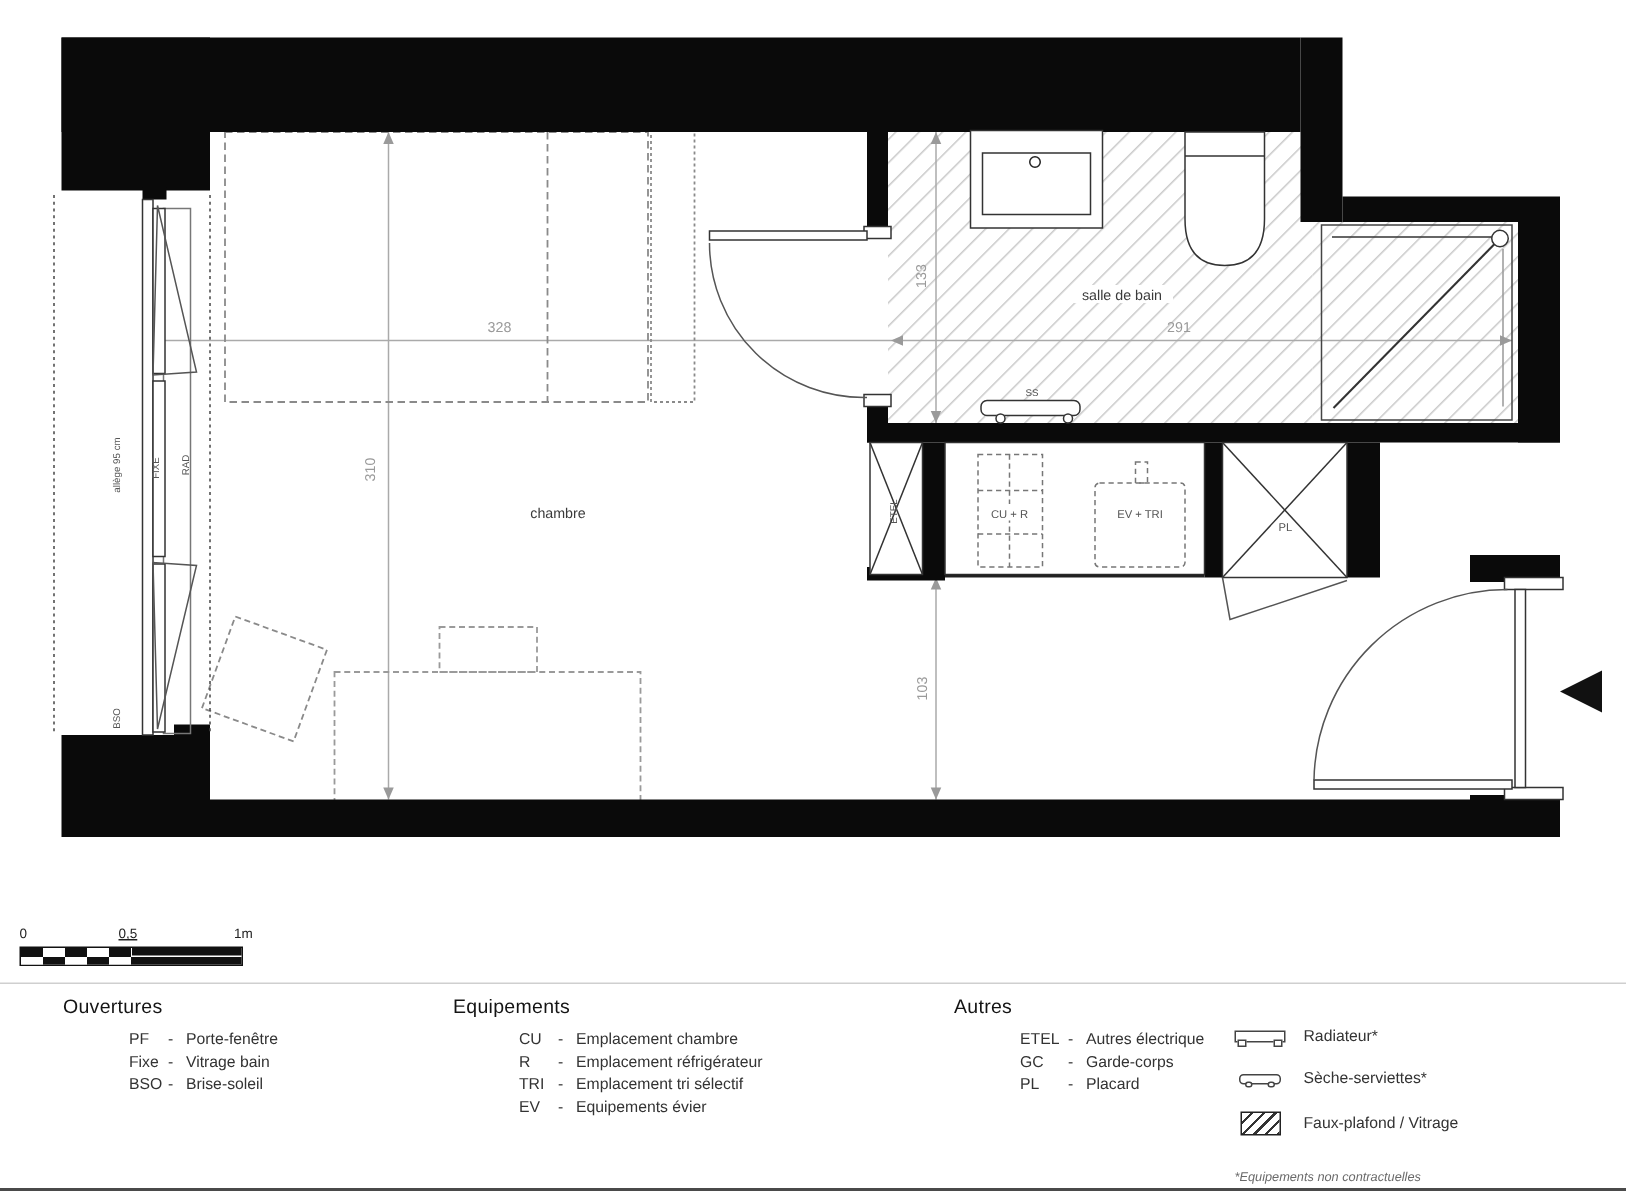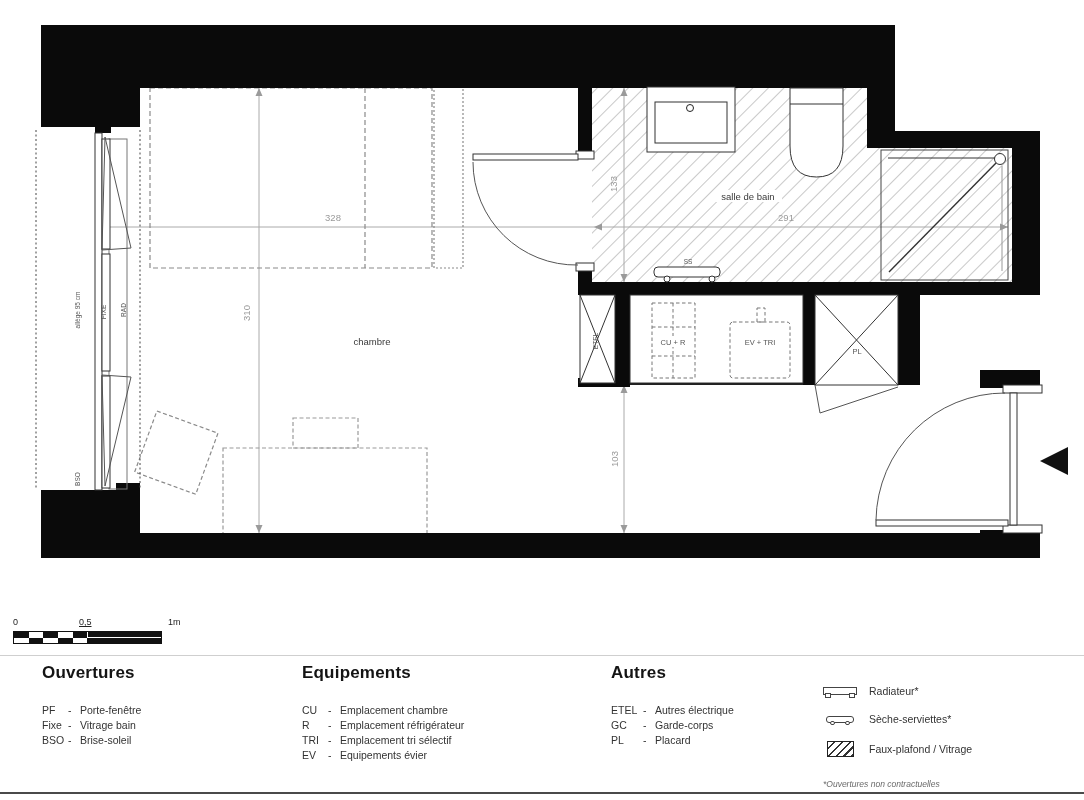--- a/index.html
+++ b/index.html
@@ -8,43 +8,43 @@
   svg text{font-family:"Liberation Sans",sans-serif;}
   .room-label{font-size:9.5px;fill:#3a3a3a;}
   .dim-label{font-size:9.5px;fill:#9a9a9a;}
   .tiny-label{font-size:6.5px;fill:#555;}
   .mid-label{font-size:7.5px;fill:#555;}
 
   
   .sep-line{position:absolute;left:0;top:655px;width:1084px;height:1px;background:#cfcfcf;}
   .bottom-line{position:absolute;left:0;top:792px;width:1084px;height:2px;background:#4a4a4a;}
   .lg-col{position:absolute;top:663px;color:#333;}
-  .lg-title{font-size:17px;font-weight:bold;color:#141414;letter-spacing:.2px;margin-bottom:20px;}
+  .lg-title{font-size:13px;font-weight:normal;color:#141414;letter-spacing:.2px;margin-bottom:8px;}
   .lg-row{display:flex;font-size:10.5px;line-height:15px;color:#333;}
-  .lg-abbr{width:26px;}
+  .lg-abbr{width:26px;margin-left:44px;}
   .lg-abbr.wide{width:32px;}
   .lg-dash{width:12px;}
   .sym-row{display:flex;align-items:center;margin-bottom:16px;}
   .sym-label{font-size:10.5px;color:#333;margin-left:12px;}
   .icon-box{width:34px;display:flex;justify-content:center;}
   .radiator-shape{width:32px;height:6px;border:1px solid #444;position:relative;background:#fff;}
   .radiator-shape::before,.radiator-shape::after{content:"";position:absolute;bottom:-4px;width:4px;height:3px;border:1px solid #444;background:#fff;}
   .radiator-shape::before{left:1px;} .radiator-shape::after{right:1px;}
   .towel-shape{width:26px;height:5px;border:1px solid #444;border-radius:3px;position:relative;background:#fff;}
   .towel-shape::before,.towel-shape::after{content:"";position:absolute;bottom:-3px;width:3px;height:2px;border:1px solid #444;border-radius:2px;background:#fff;}
   .towel-shape::before{left:3px;} .towel-shape::after{right:3px;}
   .hatch-shape{width:25px;height:14px;border:1px solid #222;
      background:repeating-linear-gradient(135deg,#fff 0 4px,#333 4px 5.5px);}
   .footnote{position:absolute;left:823px;top:779px;font-size:8.5px;font-style:italic;color:#6a6a6a;}
 
   
   .scalebar{position:absolute;left:13px;top:617px;width:160px;}
   .sb-labels{position:relative;height:11px;font-size:9px;color:#222;}
   .sb-labels span{position:absolute;top:0;}
-  .sb-0{left:0;} .sb-05{left:66px;text-decoration:underline;} .sb-1{left:143px;margin-left:12px;}
+  .sb-0{left:0;} .sb-05{left:66px;text-decoration:underline;} .sb-1{left:143px;}
   .sb-bar{position:relative;margin-top:3px;width:147px;height:11px;border:1px solid #111;background:#fff;}
   .sb-tl{position:absolute;left:0;top:0;width:74px;height:5.5px;
      background:repeating-linear-gradient(90deg,#111 0 14.7px,#fff 14.7px 29.4px);}
   .sb-bl{position:absolute;left:0;top:5.5px;width:74px;height:5.5px;
      background:repeating-linear-gradient(90deg,#fff 0 14.7px,#111 14.7px 29.4px);}
   .sb-r{position:absolute;left:74px;top:0;width:73px;height:11px;background:#111;}
   .sb-rline{position:absolute;left:0;top:4.5px;width:73px;height:1.5px;background:#fff;}
 </style>
 </head>
 <body>
@@ -256,21 +256,21 @@
       <span class="lg-dash">-</span>
       <span>Emplacement tri sélectif</span>
     </div>
     <div class="lg-row">
       <span class="lg-abbr">EV</span>
       <span class="lg-dash">-</span>
       <span>Equipements évier</span>
     </div>
   </div>
 
-  <div class="lg-col" style="left:611px;">
+  <div class="lg-col" style="left:636px;">
     <div class="lg-title">Autres</div>
     <div class="lg-row">
       <span class="lg-abbr wide">ETEL</span>
       <span class="lg-dash">-</span>
       <span>Autres électrique</span>
     </div>
     <div class="lg-row">
       <span class="lg-abbr wide">GC</span>
       <span class="lg-dash">-</span>
       <span>Garde-corps</span>
@@ -296,16 +296,16 @@
       <span class="sym-label">Sèche-serviettes*</span>
     </div>
     <div class="sym-row">
       <span class="icon-box">
           <span class="hatch-shape"></span>
         </span>
       <span class="sym-label">Faux-plafond / Vitrage</span>
     </div>
   </div>
 
-  <div class="footnote">*Ouvertures non contractuelles</div>
+  <div class="footnote">*Equipements non contractuelles</div>
 
   <div class="bottom-line"></div>
 </div>
 
 </body></html>

